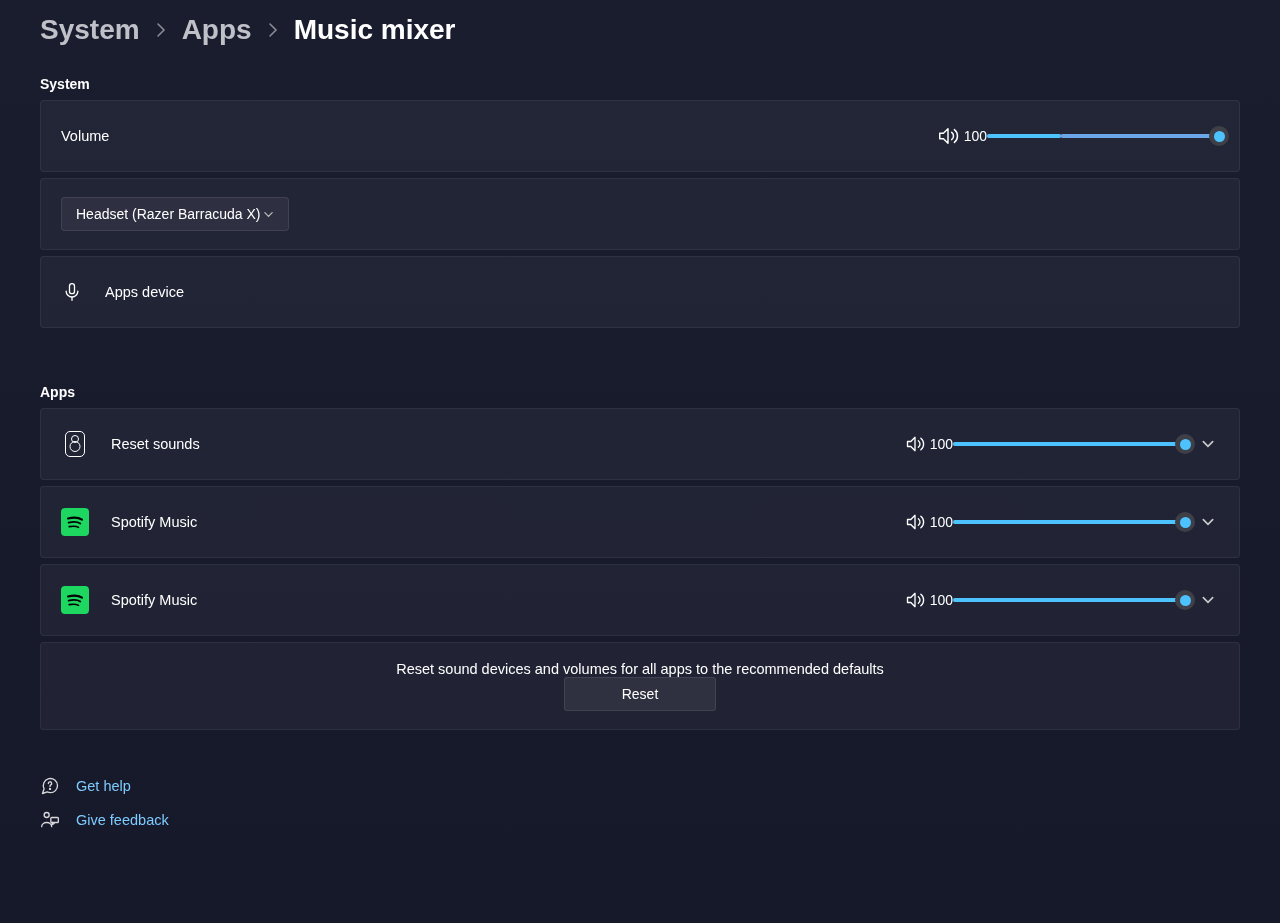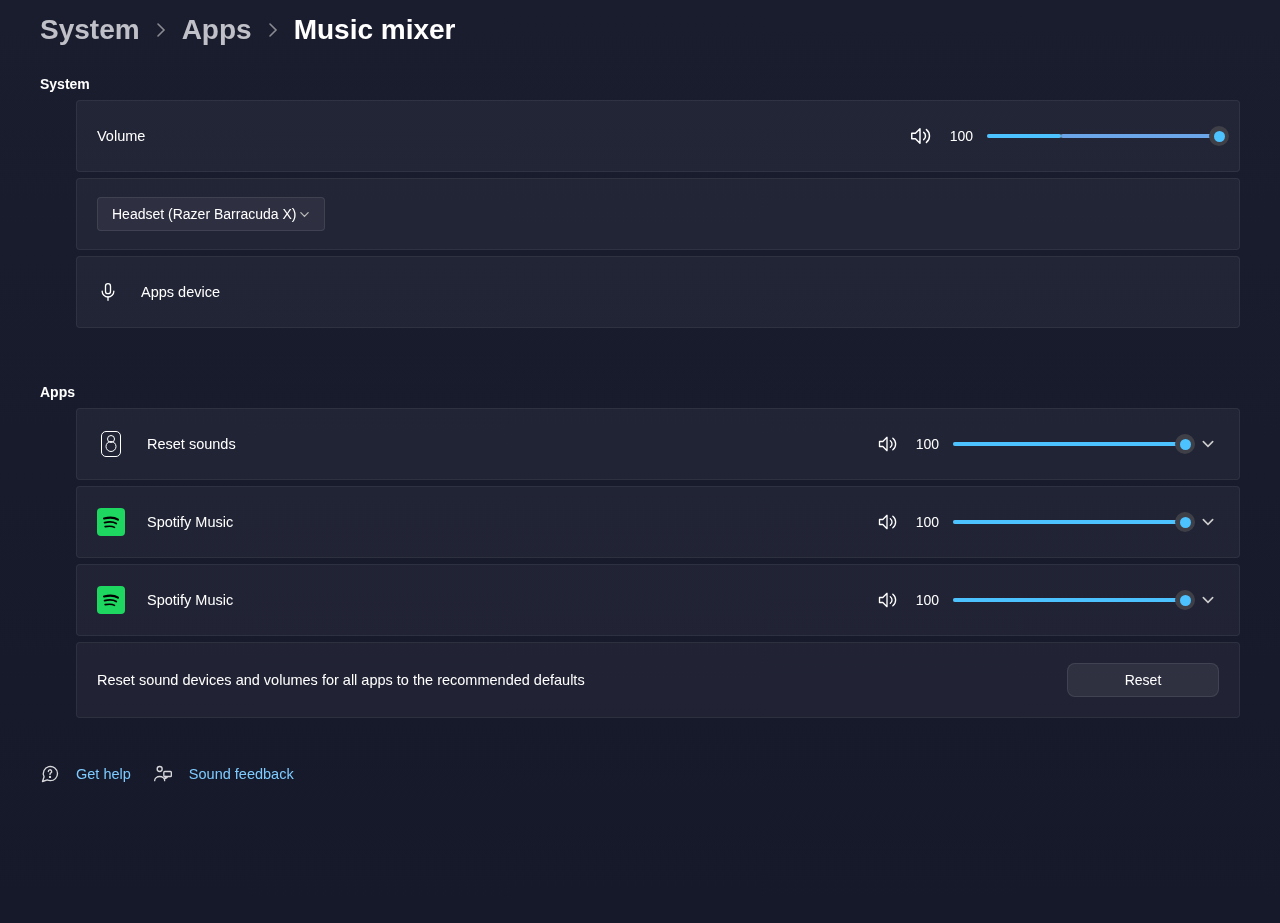--- a/index.html
+++ b/index.html
@@ -31,41 +31,39 @@
   }
   .card {
     background: rgba(255,255,255,0.045);
     border: 1px solid rgba(255,255,255,0.06);
     border-radius: 4px;
     display: flex;
     align-items: center;
     padding: 18px 20px;
     min-height: 72px;
     margin-bottom: 6px;
-    margin-left: 36px;
   }
   .card .left { display: flex; align-items: center; gap: 22px; flex: 1; }
   .card .label { font-size: 14.5px; }
   .card .icon-slot { width: 22px; display:flex; align-items:center; justify-content:center; }
   .dropdown {
     background: rgba(255,255,255,0.055);
     border: 1px solid rgba(255,255,255,0.09);
     border-radius: 4px;
     padding: 8px 14px;
     display: flex;
     align-items: center;
     gap: 3px;
     cursor: pointer;
     font-size: 14px;
   }
   .dropdown .chev { font-size: 11px; color: #bbb; }
   .slider-group {
     display: flex;
     align-items: center;
-    gap: 14px;
     justify-content: flex-end;
   }
   .vol-value { font-size: 14px; min-width: 28px; text-align: right; }
   .slider {
     position: relative;
     width: 232px;
     height: 18px;
     display: flex;
     align-items: center;
     cursor: pointer;
@@ -126,32 +124,32 @@
     width:6px; height:6px; border:1.5px solid #fff; border-radius:50%;
   }
   .app-icon.system-sounds::after {
     content:""; position:absolute; bottom:4px; left:50%; transform:translateX(-50%);
     width:9px; height:9px; border:1.5px solid #fff; border-radius:50%;
   }
   .app-icon.spotify {
     background: #1ed760;
     width: 28px; height:28px;
   }
-  .reset-card { min-height: 76px; }
+  .reset-card { min-height: 76px; flex-direction: column; }
   .reset-btn {
     background: rgba(255,255,255,0.065);
     border: 1px solid rgba(255,255,255,0.09);
-    border-radius: 8px;
+    border-radius: 3px;
     padding: 8px 0;
     width: 152px;
     text-align:center;
     cursor: pointer;
     font-size: 14px;
   }
-  .footer-links { margin-top: 46px; display:flex; flex-direction:row; gap: 22px; }
+  .footer-links { margin-top: 46px; display:flex; flex-direction:column; gap: 14px; }
   .footer-link { display:flex; align-items:center; gap: 16px; color: #7ecbff; font-size: 14.5px; cursor:pointer; }
   .footer-link .fl-icon { color: #d8d8dc; width: 20px; display:flex; align-items:center; justify-content:center; }
   .section-gap { height: 38px; }
   svg { display:block; }
 </style>
 </head>
 <body>
 
 <div class="breadcrumb">
   <span class="crumb-link">System</span>
@@ -342,15 +340,15 @@
   </div>
   <div class="footer-link">
     <span class="fl-icon">
       <svg width="20" height="20" viewBox="0 0 24 24" fill="none" stroke="#d8d8dc" stroke-width="1.6" stroke-linecap="round" stroke-linejoin="round">
           <circle cx="8" cy="6" r="3"></circle>
           <path d="M2 20c0-3 2.7-5 6-5s6 2 6 5"></path>
           <rect x="13" y="9" width="9" height="6" rx="1"></rect>
           <path d="M15 15l-1 3 3-2"></path>
         </svg>
     </span>
-    <span>Sound feedback</span>
+    <span>Give feedback</span>
   </div>
 </div>
 
 </body></html>

